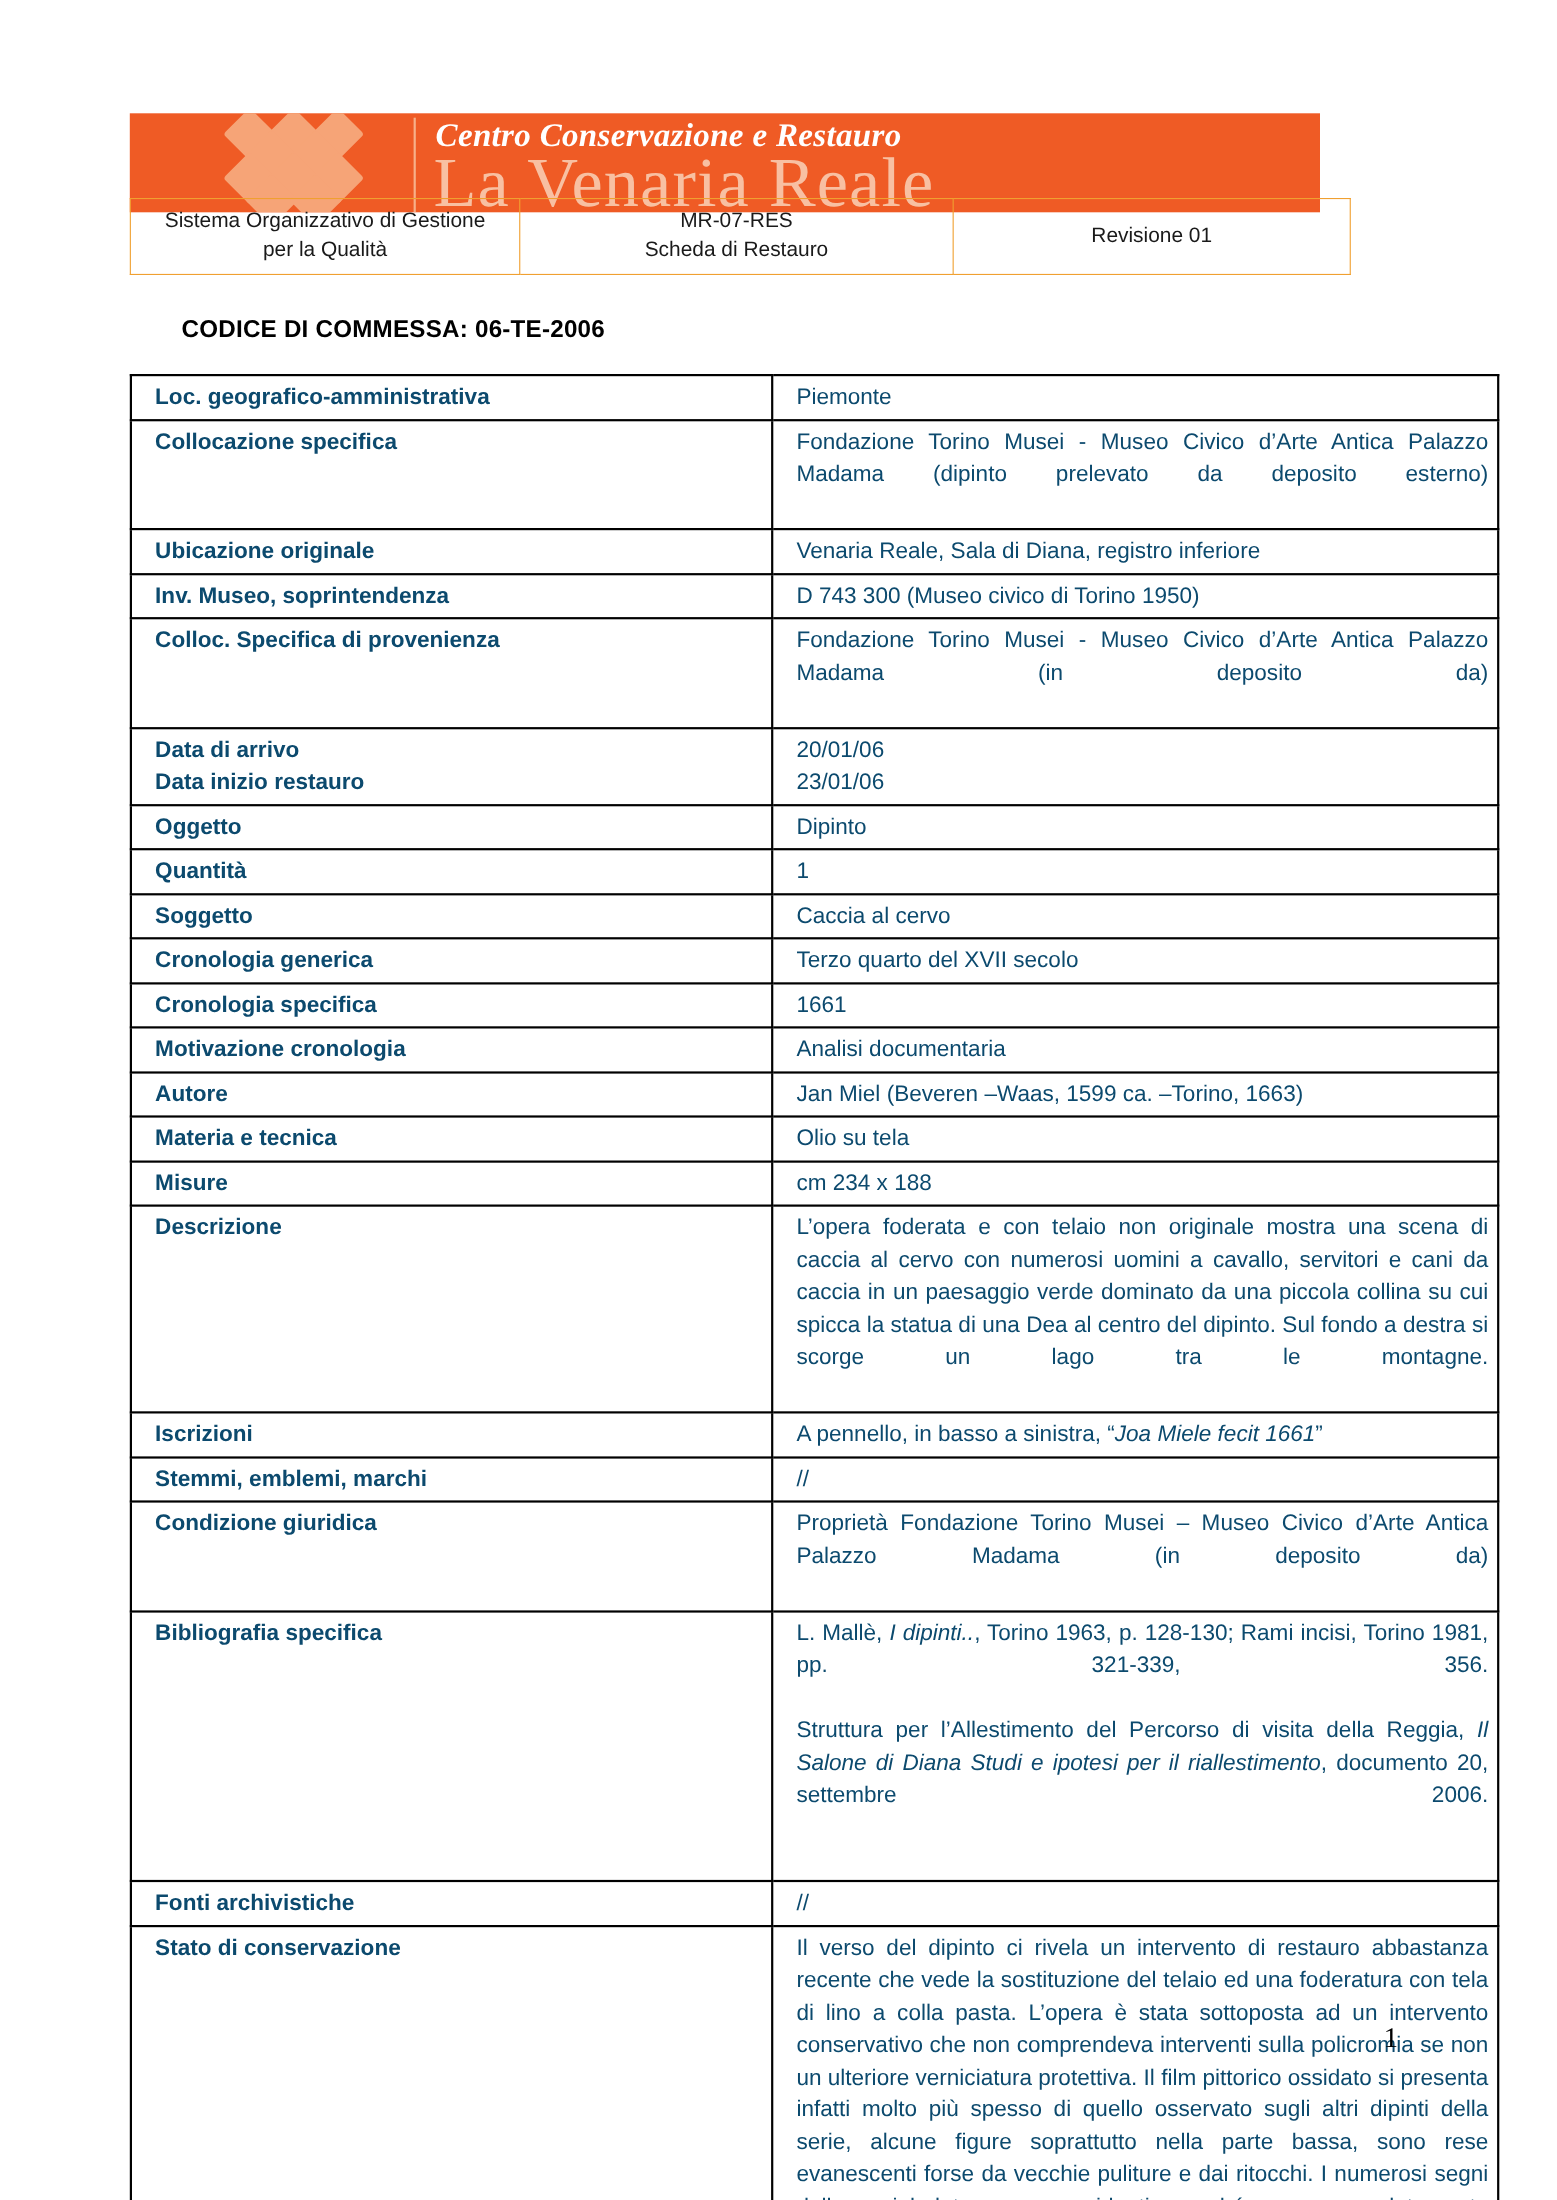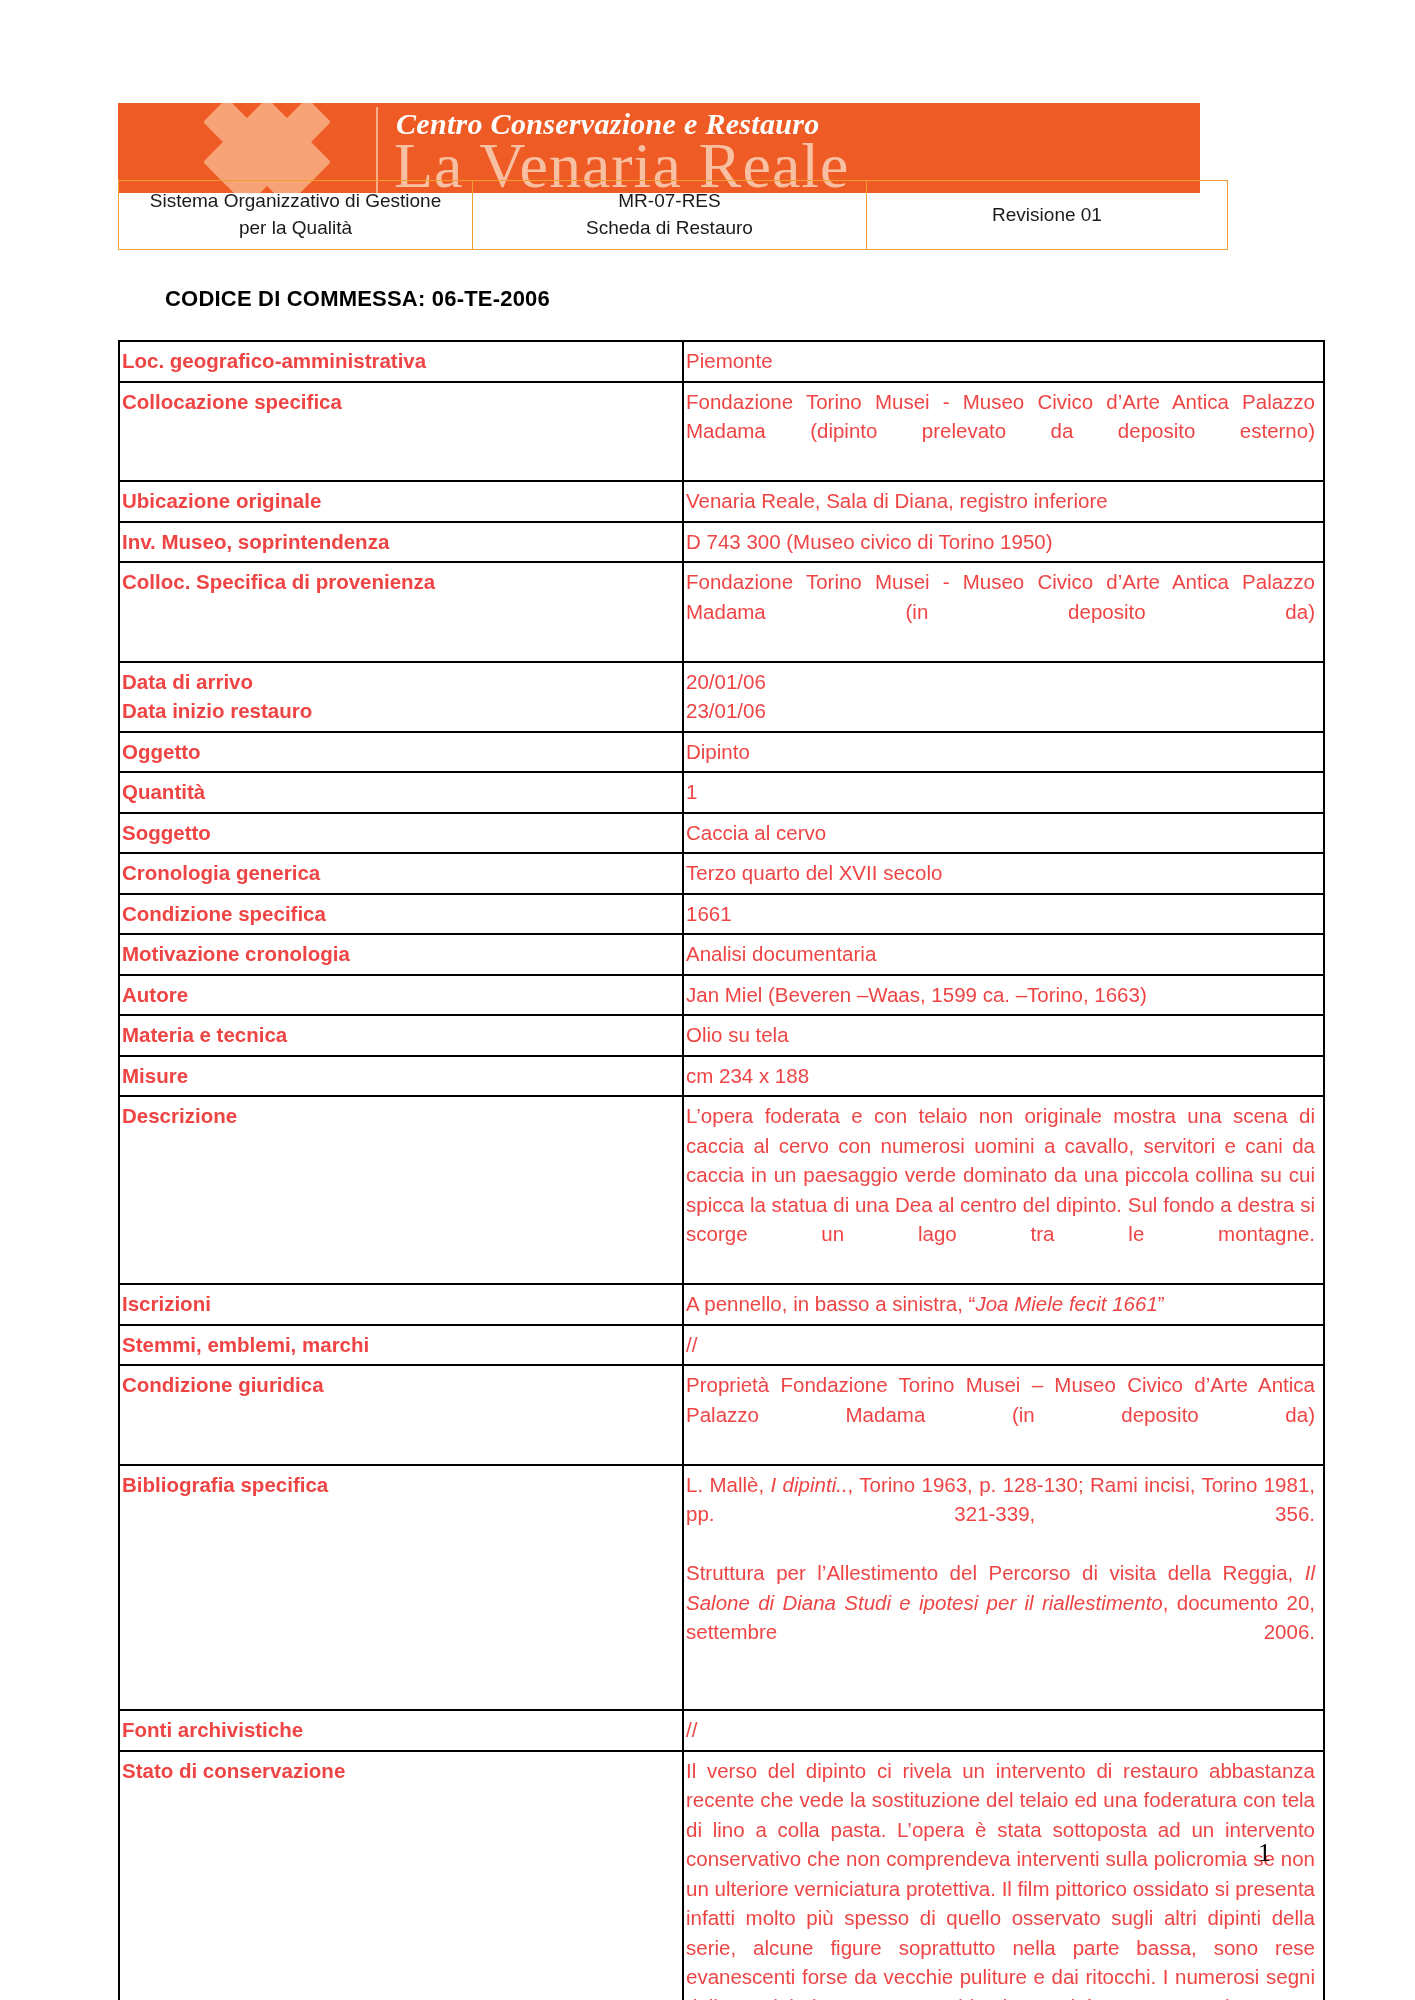--- a/index.html
+++ b/index.html
@@ -125,22 +125,22 @@
     top: 340px;
     width: 1181px;
     border-collapse: collapse;
     table-layout: fixed;
   }
   .main-table td {
     border: 2px solid #000000;
     vertical-align: top;
     font-size: 20.5px;
     line-height: 29.5px;
-    padding: 4px 8px 5px 2px;
-    color: #ef4444;
+    padding: 4px 8px 5px 21px;
+    color: #0c4a6e;
   }
   .col-label { width: 552px; font-weight: bold; }
   .col-value { width: 629px; font-weight: normal; }
   td.just { text-align: justify; text-justify: inter-word; }
   td.just > .para { display: block; }
   td.just > .para:after {
     content: "";
     display: inline-block;
     width: 100%;
   }
@@ -256,21 +256,21 @@
       <td class="col-label">Soggetto</td>
       <td class="col-value">Caccia al cervo</td>
     </tr>
 
     <tr>
       <td class="col-label">Cronologia generica</td>
       <td class="col-value">Terzo quarto del XVII secolo</td>
     </tr>
 
     <tr>
-      <td class="col-label">Condizione specifica</td>
+      <td class="col-label">Cronologia specifica</td>
       <td class="col-value">1661</td>
     </tr>
 
     <tr>
       <td class="col-label">Motivazione cronologia</td>
       <td class="col-value">Analisi documentaria</td>
     </tr>
 
     <tr>
       <td class="col-label">Autore</td>

